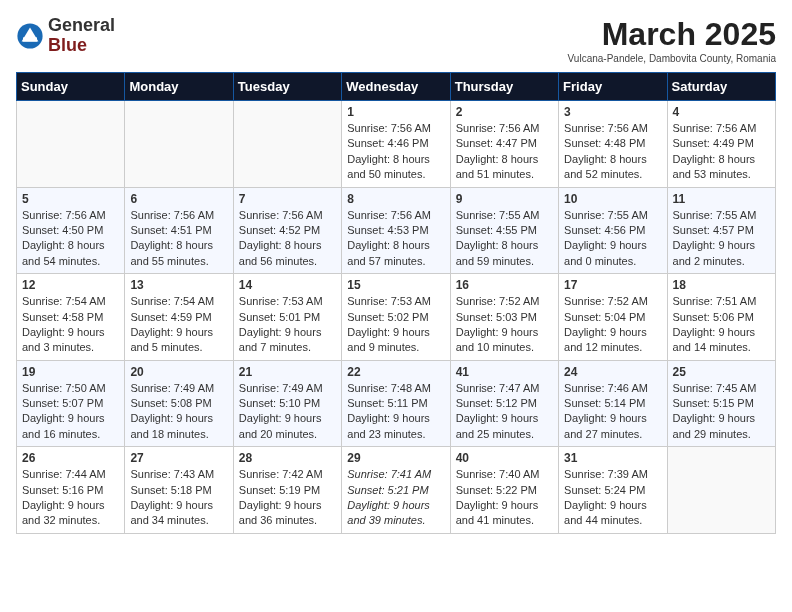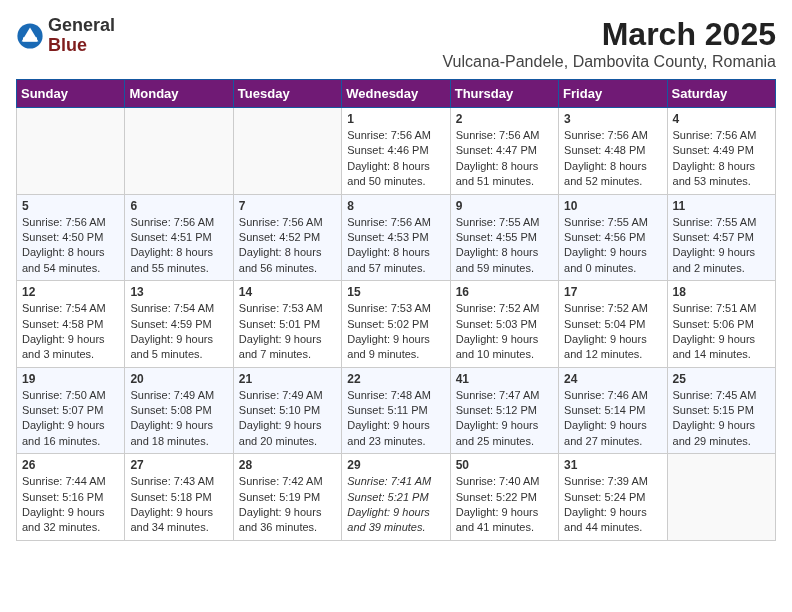--- a/index.html
+++ b/index.html
@@ -43,30 +43,30 @@
     }
     .title-block {
       text-align: right;
     }
     .month-title {
       font-size: 32px;
       font-weight: bold;
       color: #222;
     }
     .location {
-      font-size: 16px;
+      font-size: 10px;
       color: #444;
     }
     .calendar {
       width: 100%;
       border-collapse: collapse;
       border: 1px solid #ccc;
     }
     .calendar th {
-      background: #701a75;
+      background: #0f172a;
       color: #fff;
       font-size: 13px;
       font-weight: bold;
       padding: 6px 4px;
       text-align: left;
       border: 1px solid #1557a0;
     }
     .calendar td {
       vertical-align: top;
       border: 1px solid #ccc;
@@ -307,21 +307,21 @@
 Sunset: 5:19 PM
 Daylight: 9 hours and 36 minutes.</div>
         </td>
         <td>
           <div class="day-number">29</div>
           <div class="day-info" style="white-space: pre-line; font-style: italic;">Sunrise: 7:41 AM
 Sunset: 5:21 PM
 Daylight: 9 hours and 39 minutes.</div>
         </td>
         <td>
-          <div class="day-number">50</div>
+          <div class="day-number">40</div>
           <div class="day-info" style="white-space: pre-line;">Sunrise: 7:40 AM
 Sunset: 5:22 PM
 Daylight: 9 hours and 41 minutes.</div>
         </td>
         <td>
           <div class="day-number">31</div>
           <div class="day-info" style="white-space: pre-line;">Sunrise: 7:39 AM
 Sunset: 5:24 PM
 Daylight: 9 hours and 44 minutes.</div>
         </td>

